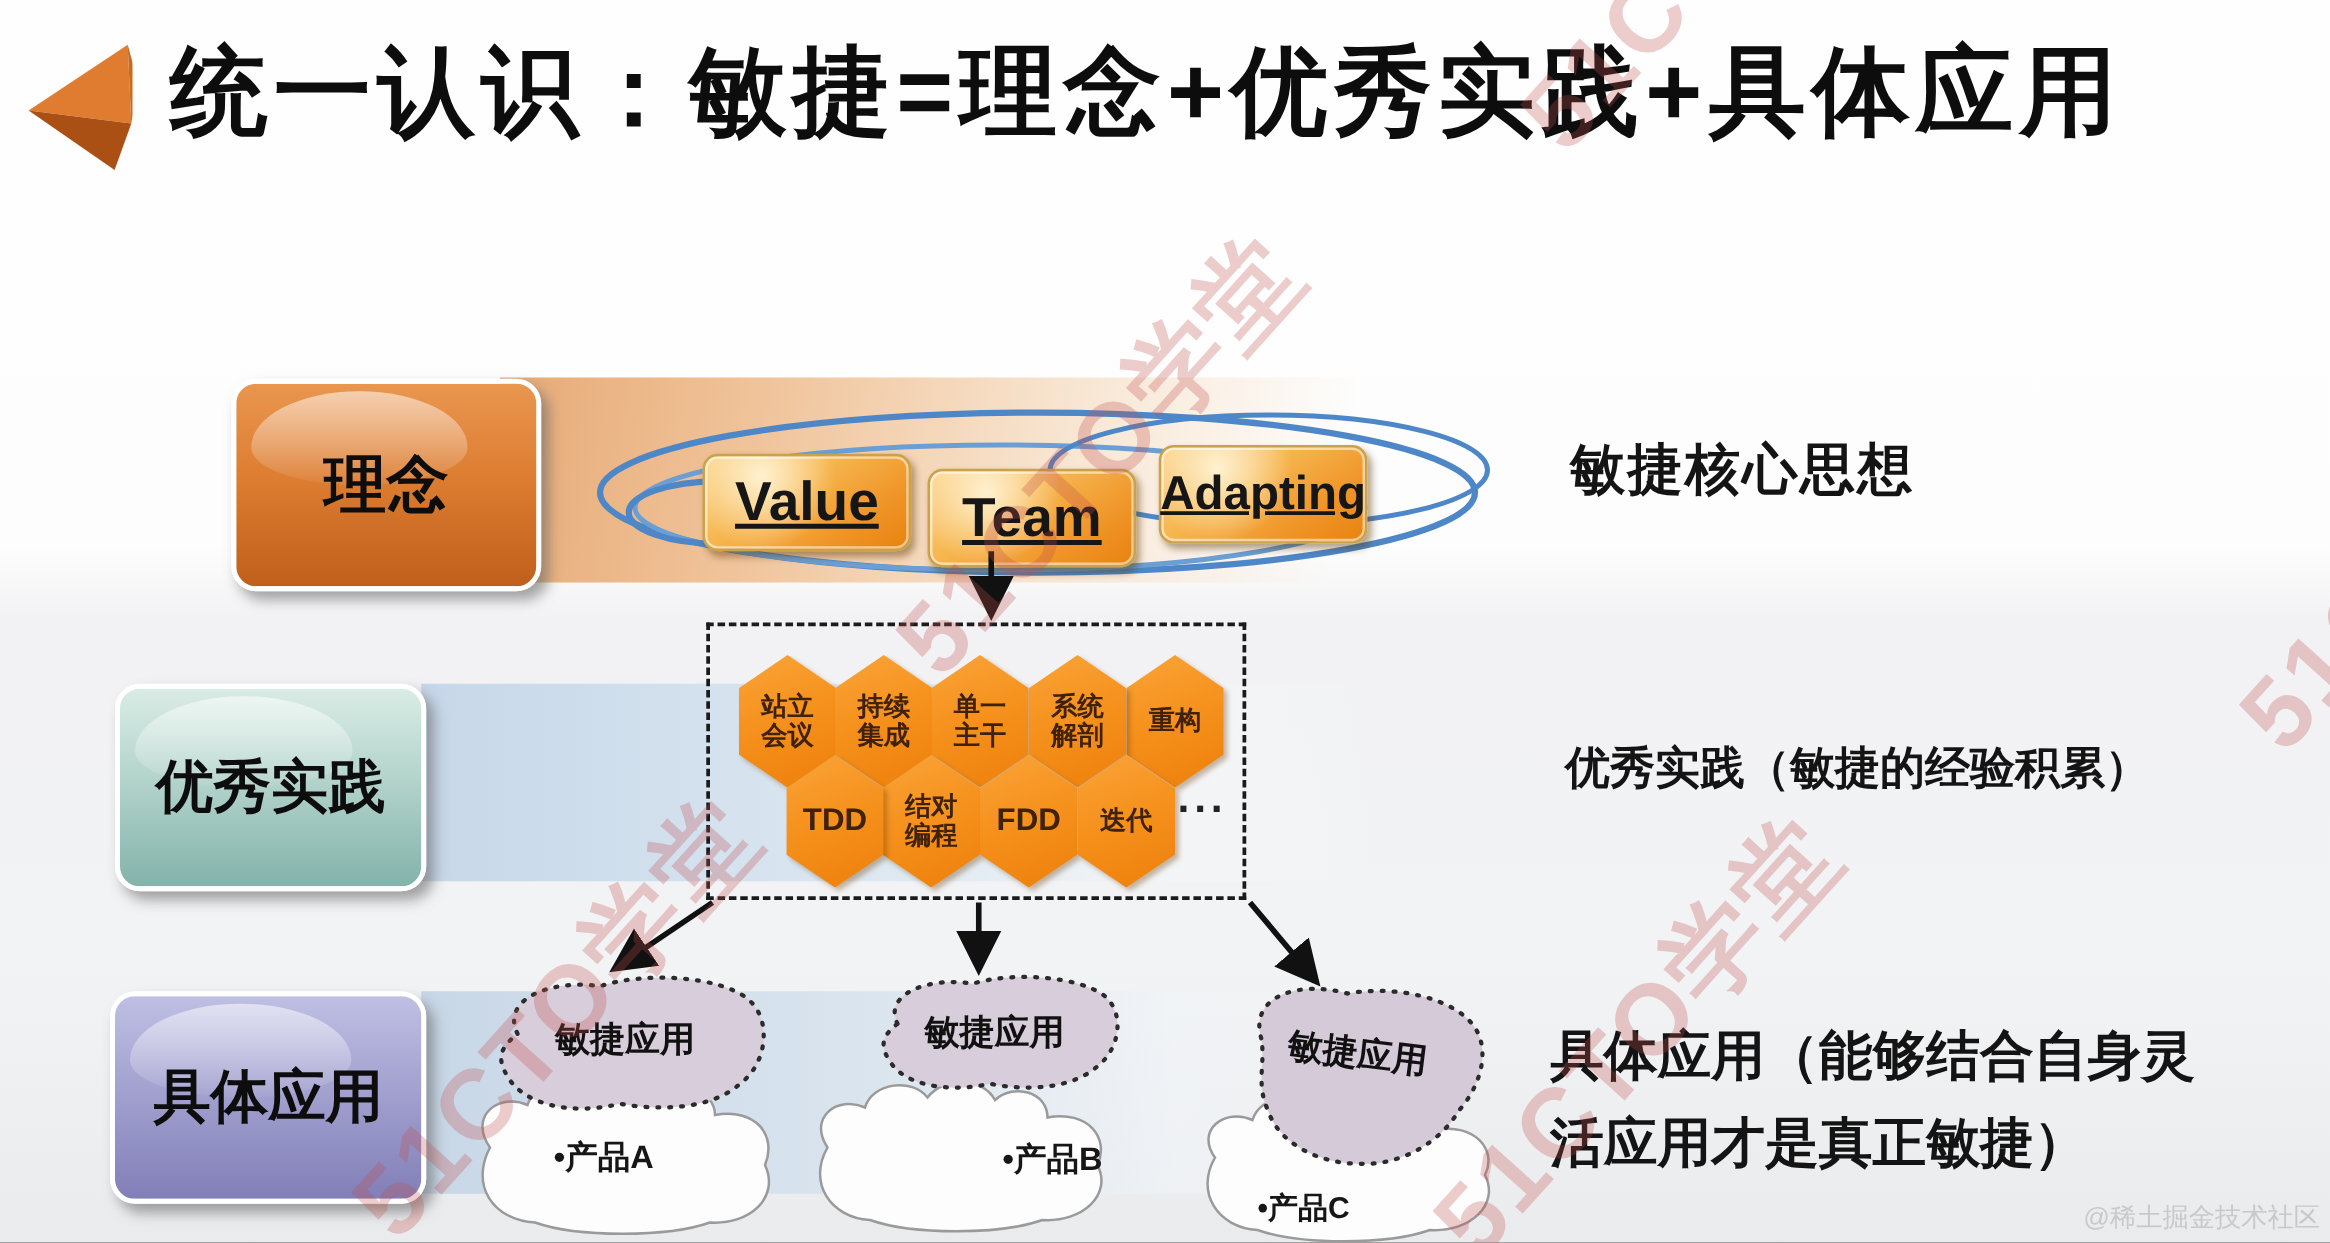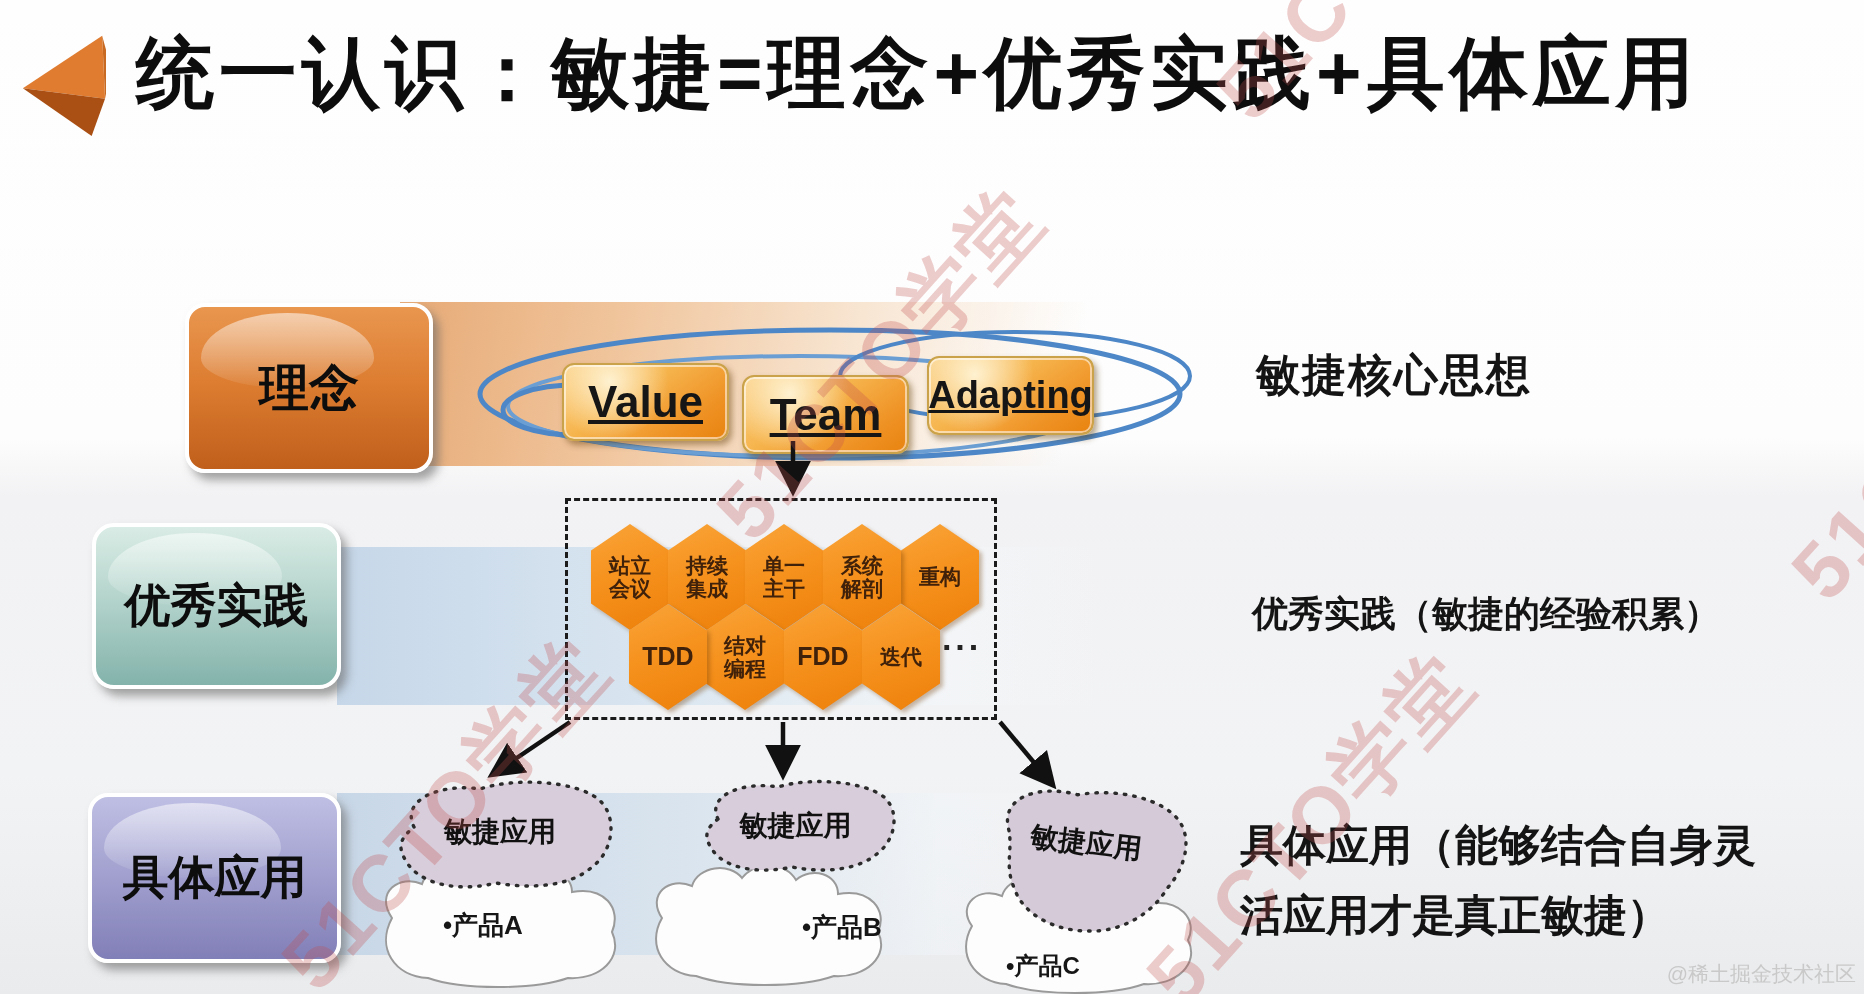--- a/index.html
+++ b/index.html
@@ -19,22 +19,22 @@
     background:linear-gradient(90deg,#c8d7e7 0%,#d9e4ee 45%,rgba(241,245,249,.55) 78%,rgba(255,255,255,0) 100%);}
   
   .glossy{position:absolute;border-radius:20px;border:4px solid #fff;
     box-shadow:6px 7px 10px rgba(105,105,105,.6);display:flex;align-items:center;justify-content:center;}
   .glossy::before{content:"";position:absolute;left:5%;top:4%;width:72%;height:46%;
     border-radius:50%/60% 60% 40% 40%;
     background:linear-gradient(180deg,rgba(255,255,255,.55),rgba(255,255,255,.05));}
   .box-label{position:relative;font-weight:bold;color:#0d0d0d;}
   .box1{left:185px;top:303px;width:240px;height:162px;
     background:linear-gradient(180deg,#e9964f 0%,#dd7e32 45%,#c05f1b 100%);}
-  .box2{left:92px;top:523px;width:241px;height:158px;
-    background:linear-gradient(180deg,#d9ece5 0%,#b4d4cc 45%,#83b3ab 100%);border-radius:22px;}
+  .box2{left:92px;top:547px;width:241px;height:158px;
+    background:linear-gradient(180deg,#d9ece5 0%,#b4d4cc 45%,#83b3ab 100%);}
   .box3{left:88px;top:793px;width:245px;height:162px;
     background:linear-gradient(180deg,#bfbfe4 0%,#a3a2d0 45%,#817fb7 100%);}
   
   .cloud-svg{position:absolute;left:455px;top:318px;}
   .cloud-btn{position:absolute;border-radius:12px;display:flex;align-items:center;justify-content:center;
     font-weight:bold;color:#161616;border:2px solid #caa24a;
     background:
       radial-gradient(circle at 28% 22%,rgba(255,244,214,.95) 0%,rgba(255,244,214,0) 45%),
       linear-gradient(145deg,#fbd289 0%,#f6b54e 40%,#ef9326 75%,#e8830f 100%);
     box-shadow:3px 4px 6px rgba(90,55,0,.45), inset 0 0 0 2px rgba(255,255,255,.55);text-decoration:underline;}

